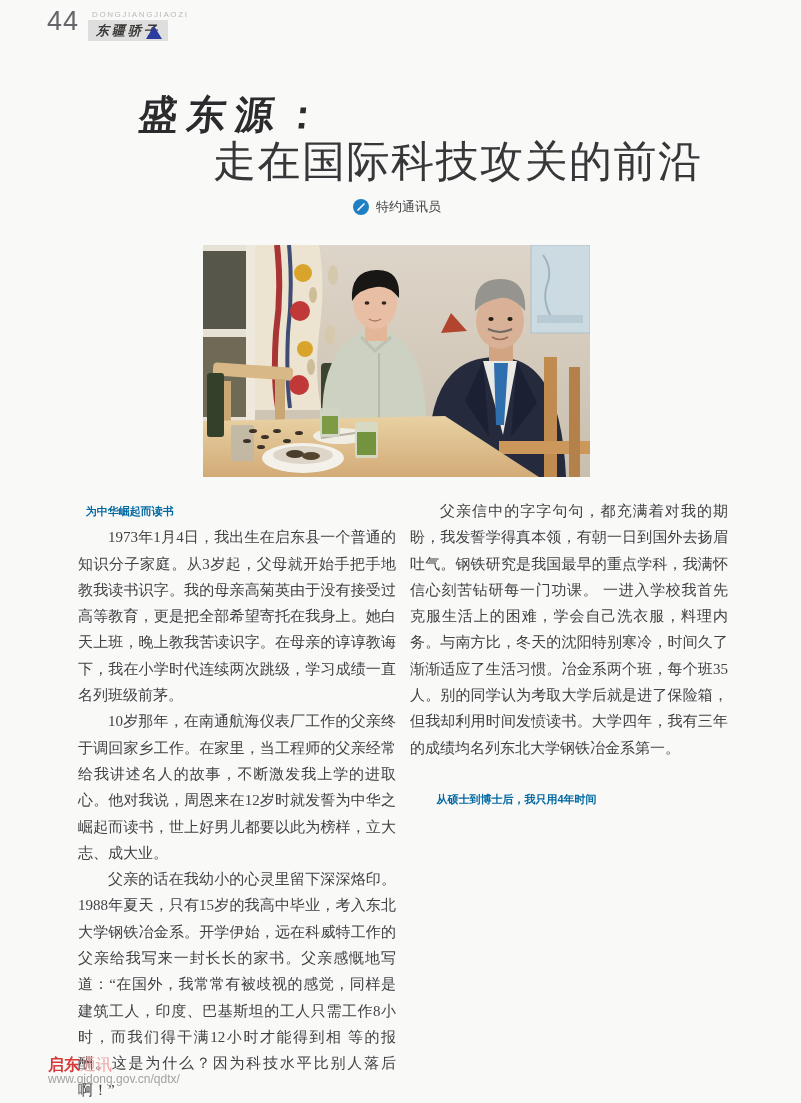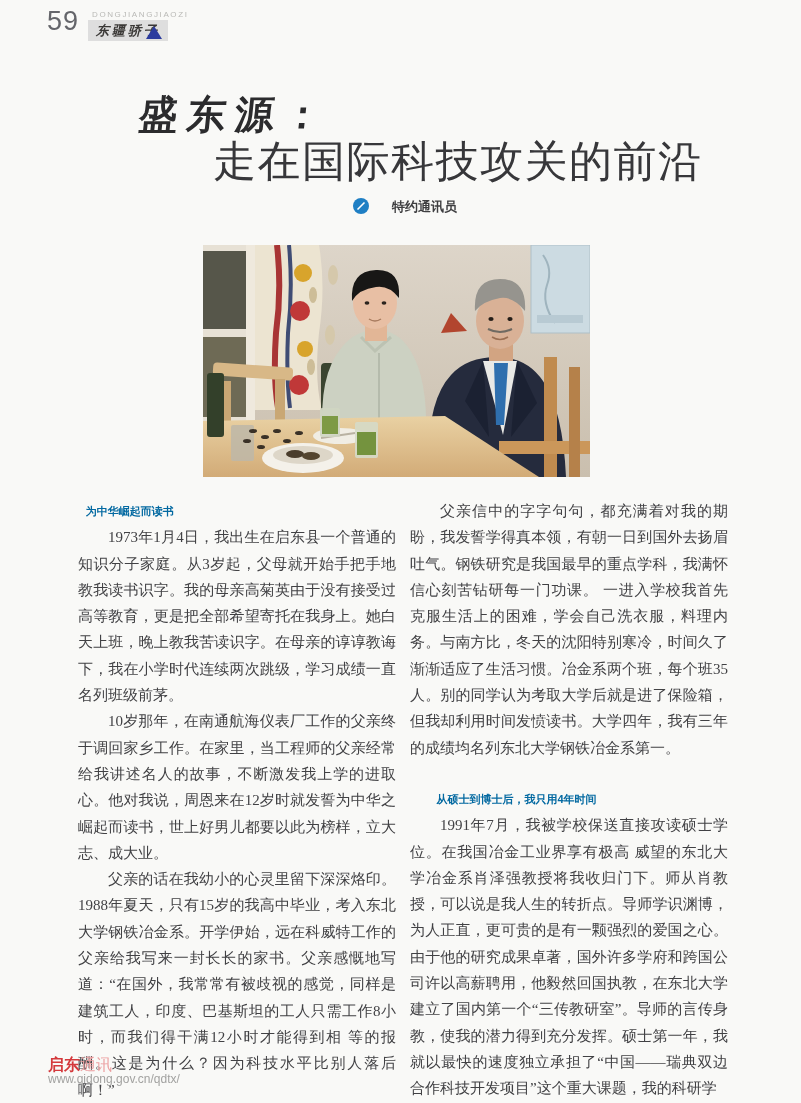--- a/index.html
+++ b/index.html
@@ -36,21 +36,21 @@
   .title-name{
     position:absolute;left:139px;top:88px;
     font-size:39px;font-weight:bold;color:#2b2b2d;
     letter-spacing:9px;transform:skewX(-6deg);
   }
   .title-headline{
     position:absolute;left:213px;top:133px;
     font-size:43px;color:#37373a;letter-spacing:1.5px;font-weight:500;
   }
   .byline{
-    position:absolute;left:353px;top:198px;display:flex;gap:23px;font-weight:bold;
+    position:absolute;left:353px;top:198px;display:flex;align-items:center;gap:7px;
   }
   .byline .txt{font-size:13px;color:#3e3e40;font-family:"Liberation Sans","DejaVu Sans",sans-serif;}
   
   .photo{
     position:absolute;left:203px;top:245px;width:387px;height:232px;
     overflow:hidden;
   }
   
   .col{
     position:absolute;top:498px;width:318px;
@@ -74,21 +74,21 @@
   .footer .url{
     font-size:12px;color:#a2a2a0;line-height:15px;
     font-family:"Liberation Sans","DejaVu Sans",sans-serif;
   }
 </style>
 </head>
 <body>
 
 <div class="page">
 
-  <div class="page-number">59</div>
+  <div class="page-number">44</div>
   <div class="series-en">DONGJIANGJIAOZI</div>
   <div class="series-badge">
     <span class="cn">东疆骄子</span>
     <span class="badge-triangle"></span>
   </div>
 
   <div class="title-name">盛东源：</div>
   <div class="title-headline">走在国际科技攻关的前沿</div>
 
   <div class="byline">
@@ -204,21 +204,20 @@
   <div class="col col-left">
     <h3>为中华崛起而读书</h3>
     <p>1973年1月4日，我出生在启东县一个普通的知识分子家庭。从3岁起，父母就开始手把手地教我读书识字。我的母亲高菊英由于没有接受过高等教育，更是把全部希望寄托在我身上。她白天上班，晚上教我苦读识字。在母亲的谆谆教诲下，我在小学时代连续两次跳级，学习成绩一直名列班级前茅。</p>
     <p>10岁那年，在南通航海仪表厂工作的父亲终于调回家乡工作。在家里，当工程师的父亲经常给我讲述名人的故事，不断激发我上学的进取心。他对我说，周恩来在12岁时就发誓为中华之崛起而读书，世上好男儿都要以此为榜样，立大 志、成大业。</p>
     <p>父亲的话在我幼小的心灵里留下深深烙印。1988年夏天，只有15岁的我高中毕业，考入东北大学钢铁冶金系。开学伊始，远在科威特工作的父亲给我写来一封长长的家书。父亲感慨地写道：“在国外，我常常有被歧视的感觉，同样是建筑工人，印度、巴基斯坦的工人只需工作8小时，而我们得干满12小时才能得到相 等的报酬。这是为什么？因为科技水平比别人落后啊！”</p>
   </div>
 
   <div class="col col-right">
     <p>父亲信中的字字句句，都充满着对我的期盼，我发誓学得真本领，有朝一日到国外去扬眉吐气。钢铁研究是我国最早的重点学科，我满怀信心刻苦钻研每一门功课。 一进入学校我首先克服生活上的困难，学会自己洗衣服，料理内务。与南方比，冬天的沈阳特别寒冷，时间久了渐渐适应了生活习惯。冶金系两个班，每个班35人。别的同学认为考取大学后就是进了保险箱，但我却利用时间发愤读书。大学四年，我有三年的成绩均名列东北大学钢铁冶金系第一。</p>
     <h3>从硕士到博士后，我只用4年时间</h3>
-    <p>1991年7月，我被学校保送直接攻读硕士学位。在我国冶金工业界享有极高 威望的东北大学冶金系肖泽强教授将我收归门下。师从肖教授，可以说是我人生的转折点。导师学识渊博，为人正直，更可贵的是有一颗强烈的爱国之心。由于他的研究成果卓著，国外许多学府和跨国公司许以高薪聘用，他毅然回国执教，在东北大学建立了国内第一个“三传教研室”。导师的言传身教，使我的潜力得到充分发挥。硕士第一年，我就以最快的速度独立承担了“中国——瑞典双边合作科技开发项目”这个重大课题，我的科研学</p>
   </div>
 
   <div class="footer">
     <div class="brand">
       <span class="b1">启东</span><span class="b2">通讯</span>
     </div>
     <div class="url">www.qidong.gov.cn/qdtx/</div>
   </div>
 
 </div>

